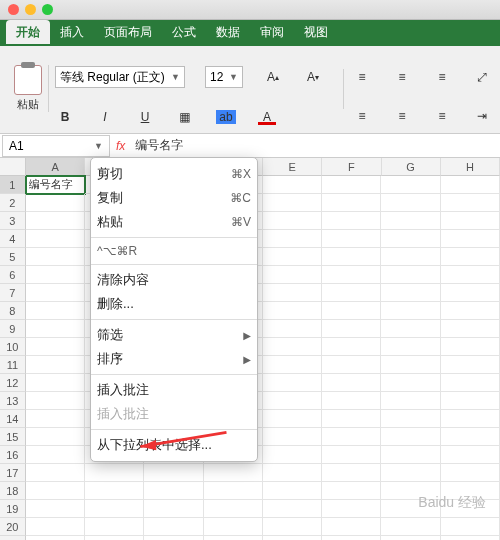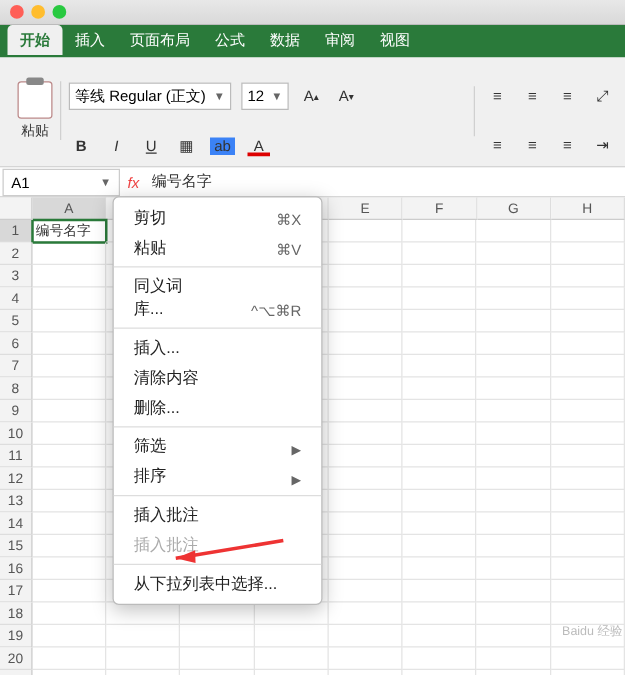--- a/index.html
+++ b/index.html
@@ -9,53 +9,53 @@
   .red{background:#ff5f57;} .yellow{background:#ffbd2e;} .green{background:#28c940;}
   .tabbar { height: 26px; background: #2a7a3a; display: flex; align-items: flex-start; padding-left: 6px; font-size: 12px; color: #fff; }
   .tab { padding: 4px 10px 3px; cursor: default; border-top-left-radius: 4px; border-top-right-radius: 4px; }
   .tab.active { background: #f0f0f0; color: #2a7a3a; font-weight: 600; }
   .ribbon { background: #f0f0f0; border-bottom: 1px solid #ccc; padding: 4px 8px 6px; display: flex; align-items: center; gap: 6px; }
   .paste-group { display: flex; flex-direction: column; align-items: center; gap: 2px; padding: 0 6px; border-right: 1px solid #d0d0d0; }
   .clipboard-icon{width:28px;height:30px;background:#fff;border:1px solid #b88;border-radius:3px;position:relative;}
   .clipboard-icon::before{content:"";position:absolute;top:-4px;left:6px;width:14px;height:6px;background:#888;border-radius:2px;}
   .paste-label{font-size:11px;color:#333;}
   .font-group{display:flex;flex-direction:column;gap:3px;flex:1;}
-  .font-row{display:flex;gap:8px;align-items:center;margin-top:16px;}
+  .font-row{display:flex;gap:20px;align-items:center;margin-top:16px;}
   .font-name{background:#fff;border:1px solid #bbb;height:22px;width:130px;font-size:12px;padding:0 4px;display:flex;align-items:center;justify-content:space-between;}
   .font-size{background:#fff;border:1px solid #bbb;height:22px;width:38px;font-size:12px;padding:0 4px;display:flex;align-items:center;justify-content:space-between;}
   .rbtn{min-width:20px;height:20px;display:flex;align-items:center;justify-content:center;font-size:12px;border:1px solid transparent;border-radius:3px;color:#333;}
   .fmt-b{font-weight:bold;} .fmt-i{font-style:italic;} .fmt-u{text-decoration:underline;}
   .colorbar{width:18px;height:3px;background:#d00;display:block;margin-top:-2px;}
   .sep{width:1px;height:40px;background:#d0d0d0;margin:0 2px;}
   .align-group{display:flex;flex-direction:column;gap:3px;}
   .nameBox-row{height:24px;display:flex;align-items:center;border-bottom:1px solid #ccc;background:#fff;font-size:12px;}
-  .namebox{width:94px;height:22px;border:1px solid #ccc;padding:0 6px;display:flex;align-items:center;justify-content:space-between; margin-left:2px;}
+  .namebox{width:108px;height:22px;border:1px solid #ccc;padding:0 6px;display:flex;align-items:center;justify-content:space-between; margin-left:2px;}
   .fx{padding:0 6px;color:#ef4444;font-style:italic;}
   .formula{padding:0 4px;color:#333;}
   .grid{position:relative;font-size:11px;color:#333;}
   .corner{position:absolute;top:0;left:0;width:26px;height:18px;background:#f3f3f3;border-right:1px solid #ccc;border-bottom:1px solid #ccc;}
   .col-headers{display:flex;margin-left:26px;}
   .col-h{width:60px;height:18px;background:#f3f3f3;border-right:1px solid #ddd;border-bottom:1px solid #ccc;display:flex;align-items:center;justify-content:center;color:#555;}
   .col-h.sel{background:#d8d8d8;}
   .rows{}
   .row{display:flex;height:18px;}
   .row-h{width:26px;background:#f3f3f3;border-right:1px solid #ccc;border-bottom:1px solid #ddd;display:flex;align-items:center;justify-content:center;color:#555;}
   .row-h.sel{background:#d8d8d8;}
   .cell{width:60px;border-right:1px solid #e4e4e4;border-bottom:1px solid #e4e4e4;padding:0 3px;display:flex;align-items:center;}
   .cell.active{outline:2px solid #2a7a3a;outline-offset:-1px;}
   .ctx-menu{position:absolute;top:157px;left:90px;width:168px;background:#fff;border:1px solid #bbb;border-radius:5px;box-shadow:0 4px 16px rgba(0,0,0,.25);padding:4px 0;font-size:13px;}
-  .mi{display:flex;justify-content:space-between;align-items:flex-end;padding:3px 16px;color:#222;cursor:default;gap:34px;}
+  .mi{display:flex;justify-content:space-between;align-items:center;padding:3px 6px;color:#222;cursor:default;gap:34px;}
   .mi.disabled{color:#aaa;}
   .mi .sc{color:#666;font-size:12px;}
   .mi .arrow{color:#666;font-size:10px;}
   .ms{height:1px;background:#ddd;margin:3px 0;}
   .r-arrow{position:absolute;top:410px;left:130px;transform:rotate(20deg);}
   .r-arrow svg{width:95px;height:60px;}
   .drop{font-size:9px;color:#666;}
-  .watermark{position:absolute;right:2px;bottom:28px;font-size:10px;color:#bbb;}
+  .watermark{position:absolute;right:14px;bottom:28px;font-size:14px;color:#bbb;}
 </style>
 </head>
 <body>
 
 <div class="titlebar">
   <div class="tb-dot red"></div>
   <div class="tb-dot yellow"></div>
   <div class="tb-dot green"></div>
 </div>
 
@@ -384,32 +384,32 @@
       </div>
     </div>
 </div>
 
 <div class="ctx-menu">
   <div class="mi">
       <span>剪切</span>
       <span class="sc">⌘X</span>
     </div>
   <div class="mi">
+      <span>复制</span>
+      <span class="sc">⌘C</span>
+    </div>
+  <div class="mi">
       <span>粘贴</span>
       <span class="sc">⌘V</span>
     </div>
   <div class="ms"></div>
   <div class="mi">
-      <span>同义词库...</span>
       <span class="sc">^⌥⌘R</span>
     </div>
   <div class="ms"></div>
-  <div class="mi">
-      <span>插入...</span>
-    </div>
   <div class="mi">
       <span>清除内容</span>
     </div>
   <div class="mi">
       <span>删除...</span>
     </div>
   <div class="ms"></div>
   <div class="mi">
       <span>筛选</span>
       <span class="arrow">▶</span>

